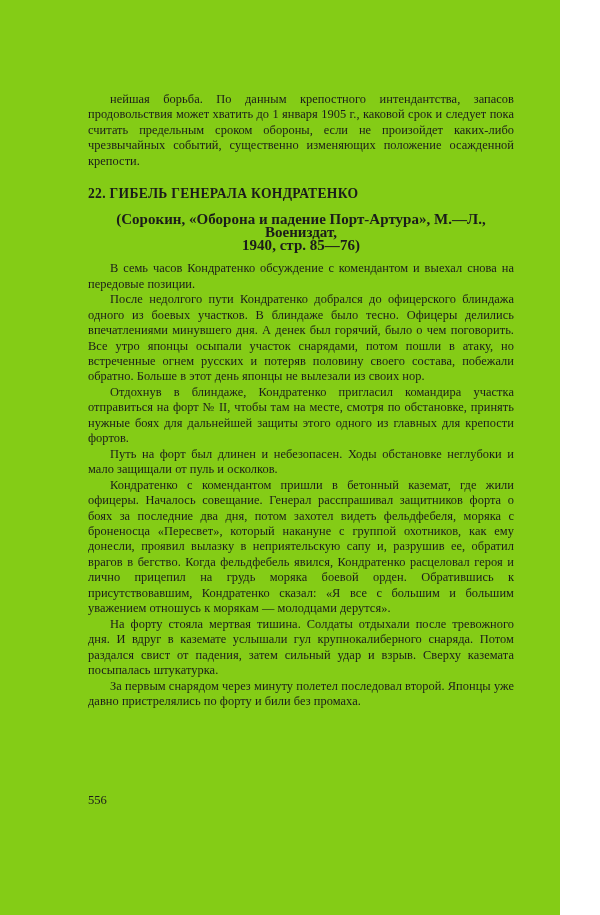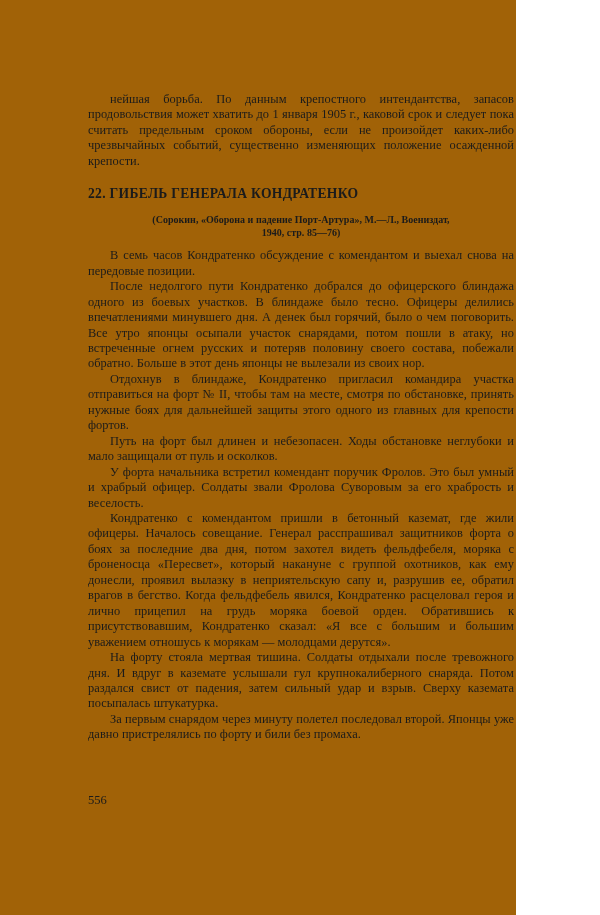--- a/index.html
+++ b/index.html
@@ -9,23 +9,23 @@
   }
   body {
     width: 600px;
     height: 915px;
     overflow: hidden;
     font-family: "Liberation Serif", serif;
     color: #1a1a1a;
   }
   .page {
     position: relative;
-    width: 516px;
+    width: 560px;
     height: 915px;
-    background: #a16207;
+    background: #84cc16;
   }
   .text-block {
     position: absolute;
     left: 88px;
     top: 92px;
     width: 426px;
   }
   p {
     margin: 0;
     font-size: 12.4px;
@@ -42,21 +42,21 @@
     text-indent: 0;
     font-size: 13.6px;
     font-weight: bold;
     letter-spacing: 0.3px;
     line-height: 16px;
   }
   .source-note {
     margin: 11px 0 9px 0;
     text-align: center;
     text-indent: 0;
-    font-size: 10px;
+    font-size: 15px;
     font-weight: bold;
     line-height: 13px;
     letter-spacing: 0.02px;
   }
   .page-number {
     position: absolute;
     left: 88px;
     top: 793px;
     font-size: 12.6px;
     line-height: 14px;
@@ -75,21 +75,20 @@
 
     <p class="source-note">
       <span>(Сорокин, «Оборона и падение Порт-Артура», М.—Л., Воениздат,</span><br>
       <span>1940, стр. 85—76)</span>
     </p>
 
     <p>В семь часов Кондратенко обсуждение с комендантом и выехал снова на передовые позиции.</p>
     <p>После недолгого пути Кондратенко добрался до офицерского блиндажа одного из боевых участков. В блиндаже было тесно. Офицеры делились впечатлениями минувшего дня. А денек был горячий, было о чем поговорить. Все утро японцы осыпали участок снарядами, потом пошли в атаку, но встреченные огнем русских и потеряв половину своего состава, побежали обратно. Больше в этот день японцы не вылезали из своих нор.</p>
     <p>Отдохнув в блиндаже, Кондратенко пригласил командира участка отправиться на форт № II, чтобы там на месте, смотря по обстановке, принять нужные боях для дальнейшей защиты этого одного из главных для крепости фортов.</p>
     <p>Путь на форт был длинен и небезопасен. Ходы обстановке неглубоки и мало защищали от пуль и осколков.</p>
-    <p>У форта начальника встретил комендант поручик Фролов. Это был умный и храбрый офицер. Солдаты звали Фролова Суворовым за его храбрость и веселость.</p>
     <p>Кондратенко с комендантом пришли в бетонный каземат, где жили офицеры. Началось совещание. Генерал расспрашивал защитников форта о боях за последние два дня, потом захотел видеть фельдфебеля, моряка с броненосца «Пересвет», который накануне с группой охотников, как ему донесли, проявил вылазку в неприятельскую сапу и, разрушив ее, обратил врагов в бегство. Когда фельдфебель явился, Кондратенко расцеловал героя и лично прицепил на грудь моряка боевой орден. Обратившись к присутствовавшим, Кондратенко сказал: «Я все с большим и большим уважением отношусь к морякам — молодцами дерутся».</p>
     <p>На форту стояла мертвая тишина. Солдаты отдыхали после тревожного дня. И вдруг в каземате услышали гул крупнокалиберного снаряда. Потом раздался свист от падения, затем сильный удар и взрыв. Сверху каземата посыпалась штукатурка.</p>
     <p>За первым снарядом через минуту полетел последовал второй. Японцы уже давно пристрелялись по форту и били без промаха.</p>
 
   </div>
 
   <div class="page-number">556</div>
 </div>
 
 </body></html>

